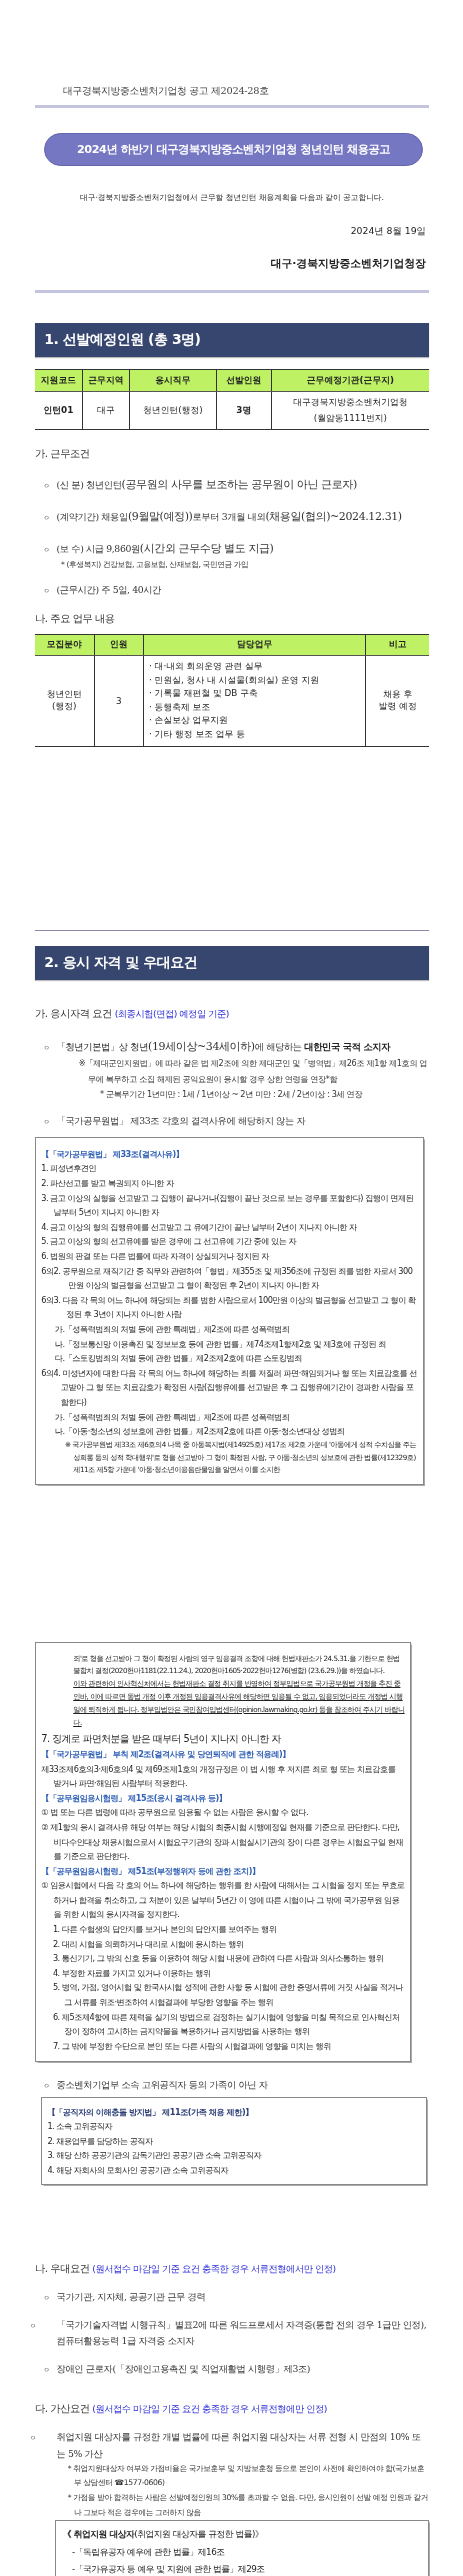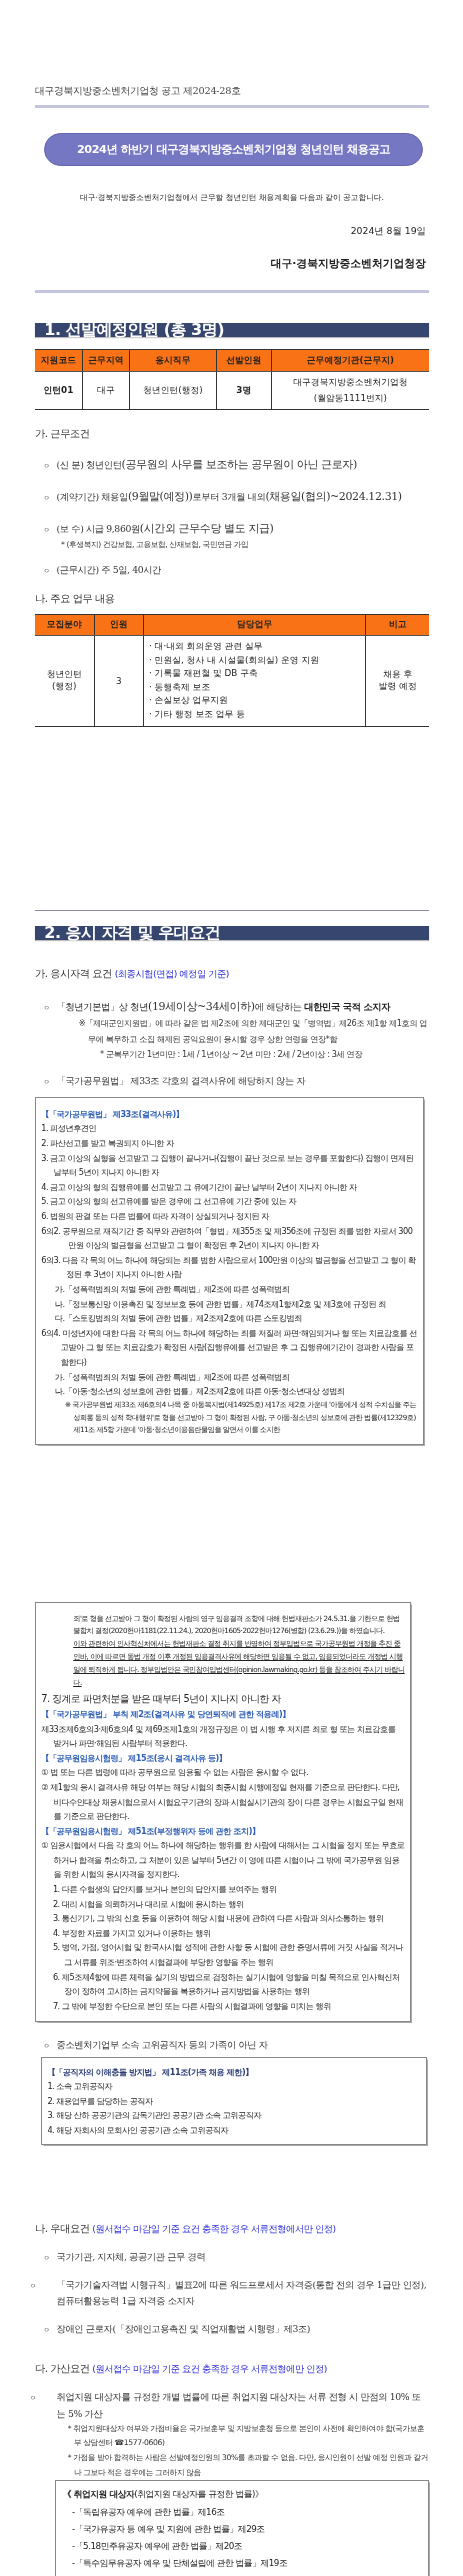--- a/index.html
+++ b/index.html
@@ -1,35 +1,35 @@
 <!DOCTYPE html>
 <html style="font-size:8.2px"><head>
 <meta charset="utf-8">
 <style>
   * { box-sizing: border-box; margin: 0; padding: 0; }
   body { width: 464px; background: #fff; color: #222; font-family: "DejaVu Sans", sans-serif; }
   .page { width: 464px; position: relative; }
   .wrap { padding: 0 35px 0 35px; }
-  .doc-no { padding-top: 85px; font-family: "DejaVu Serif", serif; font-size: 9.8px; color: #444; letter-spacing: -0.3px; }
+  .doc-no { padding-top: 85px; font-family: "DejaVu Serif", serif; font-size: 9.8px; color: #444; letter-spacing: -0.3px; margin-left: 28px; }
   .lav-rule { height: 3.1px; background: #c3c3dd; margin: 7.2px 0 0 0; }
   .title-pill { margin: 25px 6.2px 0 9.3px; height: 33px; border-radius: 16.5px; background: #7677c3; border: 1px solid #6364ad; color: #fff; font-weight: bold; font-size: 11.3px; display: flex; align-items: center; justify-content: center; letter-spacing: -0.5px; }
   .intro { margin-top: 27px; text-align: center; font-size: 7.7px; color: #222; }
   .date { margin-top: 21.6px; text-align: right; font-size: 9.3px; padding-right: 3.1px; }
   .issuer { margin-top: 19.6px; text-align: right; font-size: 10.8px; font-weight: bold; padding-right: 3.1px; }
   .lav-rule2 { height: 3.1px; background: #c3c3dd; margin-top: 18.5px; }
-  .sec-bar { background: #37466f; color: #fff; font-weight: bold; font-size: 16px; height: 14px; display: flex; align-items: center; padding-left: 9.3px; letter-spacing: -0.5px; box-shadow: 0 1px 1px #bbb; }
+  .sec-bar { background: #37466f; color: #fff; font-weight: bold; font-size: 14px; height: 34px; display: flex; align-items: center; padding-left: 9.3px; letter-spacing: -0.5px; box-shadow: 0 1px 1px #bbb; }
   .sub-h { font-family: "DejaVu Serif", serif; font-size: 10.3px; color: #333; letter-spacing: -0.5px; }
   .sub-h .blue { color: #2b2bd8; font-family: "DejaVu Sans", sans-serif; font-size: 9.3px; }
   .bul { font-family: "DejaVu Serif", serif; font-size: 9.3px; color: #333; padding-left: 8.2px; line-height: 1.75; letter-spacing: -0.4px; }
   .bul .mark { display: inline-block; width: 13.4px; font-size: 6.7px; }
   .bul .small { font-size: 11px; }
   .bul b { font-family: "DejaVu Sans", sans-serif; color: #222; }
   .note { font-size: 7.7px; color: #333; padding-left: 23px; line-height: 1.9; letter-spacing: -0.4px; }
   table { border-collapse: collapse; width: 100%; }
-  .t th { background: #f97316; font-weight: bold; font-size: 8.8px; padding: 4.1px 2.1px; border-left: 0.5px solid #333; border-top: 1.5px solid #333; border-bottom: 1.5px solid #555; }
+  .t th { background: #bef264; font-weight: bold; font-size: 8.8px; padding: 4.1px 2.1px; border-left: 0.5px solid #333; border-top: 1.5px solid #333; border-bottom: 1.5px solid #555; }
   .t td { text-align: center; font-size: 8.8px; padding: 3.1px 2.1px; border-left: 0.5px solid #333; border-bottom: 1px solid #333; }
   .t th:first-child, .t td:first-child { border-left: none; }
   .lawbox { border: 0.5px solid #888; padding: 9.3px 5.2px 7.2px 5.2px; font-size: 8.2px; line-height: 1.78; letter-spacing: -0.5px; box-shadow: 0.5px 0.5px 1px #aaa; }
   .lawbox .lh { color: #2f5fb5; font-weight: bold; }
   .lawbox .i1 { padding-left: 12.4px; text-indent: -12.4px; }
   .lawbox .i2 { padding-left: 27px; text-indent: -13.4px; }
   .lawbox .ul { text-decoration: underline; }
   .lawbox .ref { font-size: 7.2px; padding-left: 32px; text-indent: -8.2px; }
   .lawbox .big { font-size: 9.8px; }
 </style>

